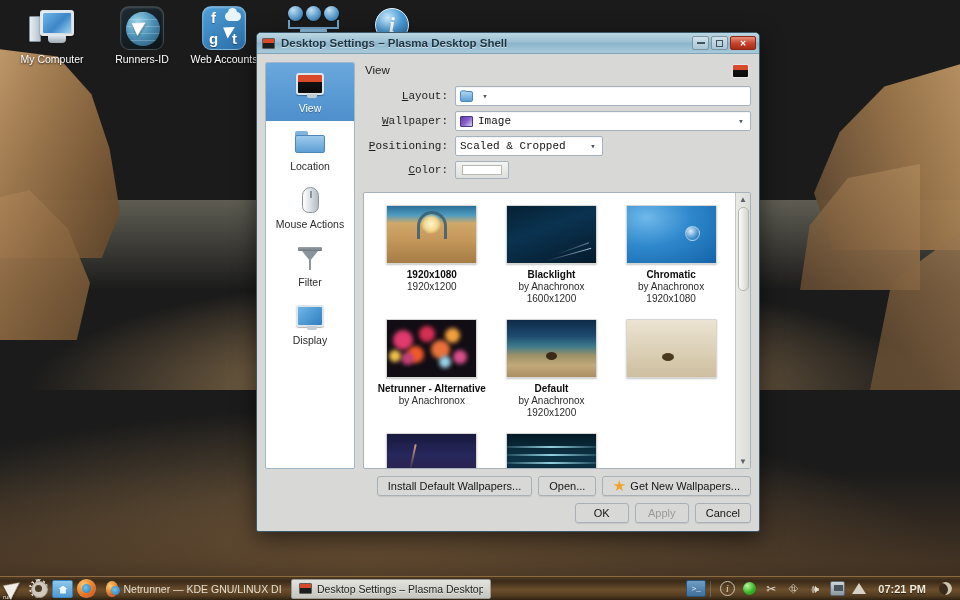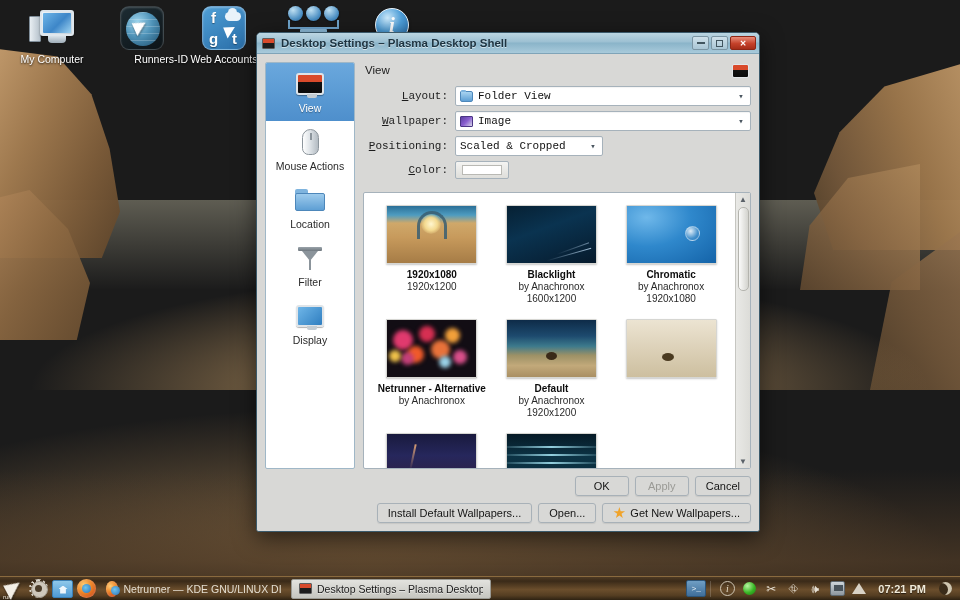--- a/index.html
+++ b/index.html
@@ -715,21 +715,21 @@
       <div class="ico-mycomputer">
         <div class="tower"></div>
           <div class="mon"></div>
           <div class="scr"></div>
           <div class="base"></div>
       </div>
     </div>
     <div class="label">My Computer</div>
   </div>
 
-  <div class="desk-icon" style="left:96px; top:6px;text-align:right;">
+  <div class="desk-icon" style="left:96px; top:6px;">
     <div class="glyph">
       <div class="ico-globe">
           <div class="sphere"></div>
           <div class="grid-l"></div>
           <div class="cursor"></div>
         </div>
     </div>
     <div class="label">Runners-ID</div>
   </div>
 
@@ -781,32 +781,32 @@
 
     <div class="sidebar">
       <div class="side-item sel">
         <div class="si-ico">
             <div class="mini-mon"></div>
           </div>
         <div class="si-label">View</div>
       </div>
       <div class="side-item">
         <div class="si-ico">
-            <div class="mouse-ico"></div>
-          </div>
-        <div class="si-label">Mouse Actions</div>
-      </div>
-      <div class="side-item">
-        <div class="si-ico">
           <div class="folder-ico">
               <div class="tab"></div>
               <div class="bod"></div>
             </div>
         </div>
         <div class="si-label">Location</div>
+      </div>
+      <div class="side-item">
+        <div class="si-ico">
+            <div class="mouse-ico"></div>
+          </div>
+        <div class="si-label">Mouse Actions</div>
       </div>
       <div class="side-item">
         <div class="si-ico">
           <div class="filter-ico">
               <div class="fbar"></div>
               <div class="fcone"></div>
               <div class="fstem"></div>
             </div>
         </div>
         <div class="si-label">Filter</div>
@@ -824,21 +824,20 @@
       <div class="pane-head">
         <div class="pane-title">View</div>
         <div class="pane-head-ico"></div>
       </div>
 
       <div class="form-rows">
         <div class="frow">
           <div class="flabel"><u>L</u>ayout:</div>
           <div class="combo wide">
             <div class="c-ico folder"></div>
-            <div class="ctext">Folder View</div>
             <div class="arrow">▾</div>
           </div>
         </div>
 
         <div class="frow">
           <div class="flabel"><u>W</u>allpaper:</div>
           <div class="combo wide">
             <div class="c-ico image"></div>
             <div class="ctext">Image</div>
             <div class="arrow">▾</div>
@@ -948,32 +947,32 @@
           </div>
           <div class="sb-arrow">▼</div>
         </div>
       </div>
 
     </div>
   </div>
 
   <div class="dialog-foot">
     <div class="btn-row">
-      <div class="btn">OK</div>
-      <div class="btn disabled">Apply</div>
-      <div class="btn">Cancel</div>
-    </div>
-    <div class="btn-row">
       <div class="btn">Install Default Wallpapers...</div>
       <div class="btn">Open...</div>
       <div class="btn">
         <span class="star"></span>
         <span>Get New Wallpapers...</span>
       </div>
     </div>
+    <div class="btn-row">
+      <div class="btn">OK</div>
+      <div class="btn disabled">Apply</div>
+      <div class="btn">Cancel</div>
+    </div>
   </div>
 
 </div>
 
 <div id="taskbar">
   <div class="tb-launcher">
     <div class="run-cursor"></div>
     <div class="run-text">run</div>
   </div>
   <div class="tb-launcher">

